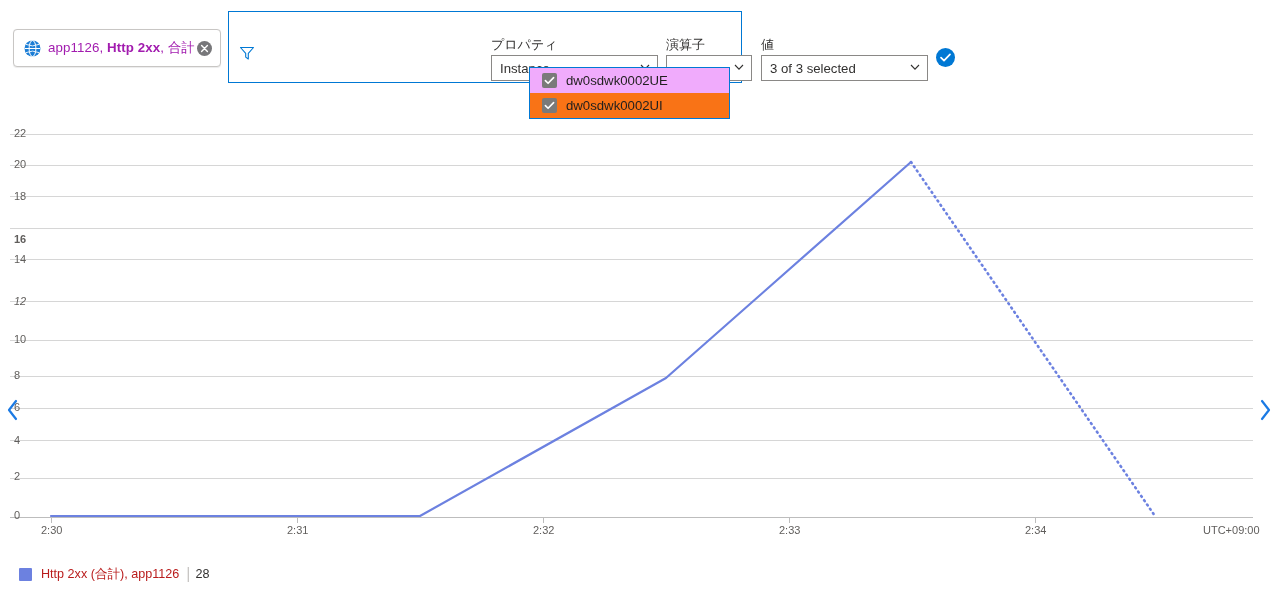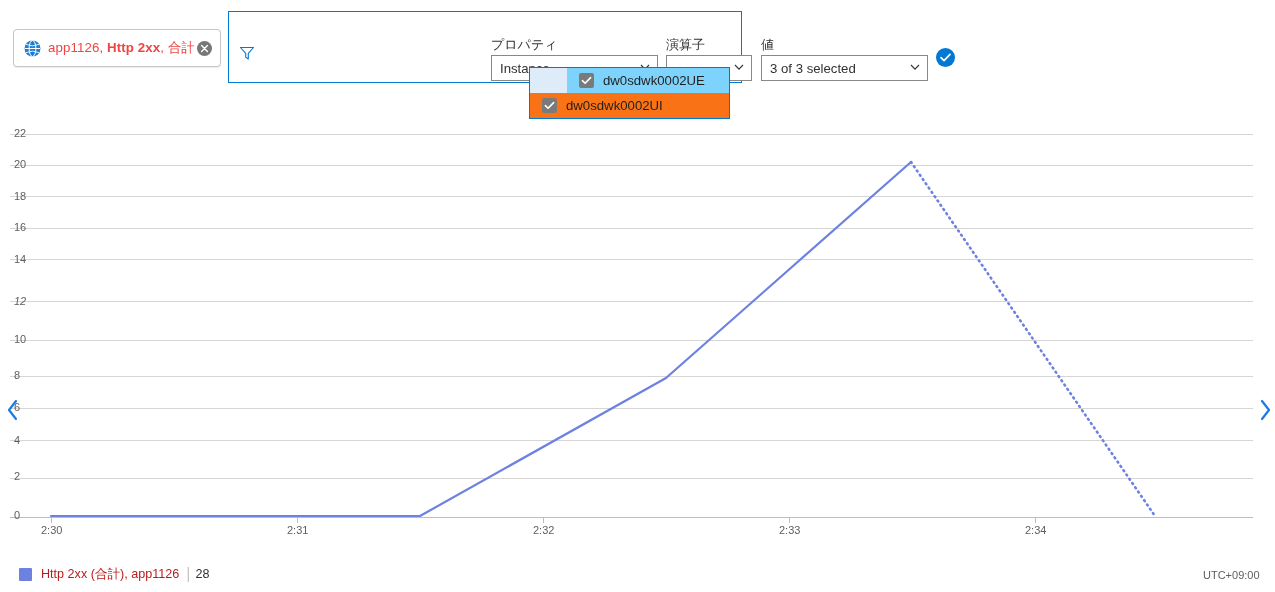--- a/index.html
+++ b/index.html
@@ -17,21 +17,21 @@
     position: absolute; left: 13px; top: 29px;
     width: 208px; height: 38px;
     border: 1px solid #c8c6c4; border-radius: 4px;
     background: #fff;
     display: flex; align-items: center;
     padding: 0 8px 0 10px;
     box-shadow: 0 0.3px 0.9px rgba(0,0,0,0.08);
   }
   .chip-icon { width: 17px; height: 17px; flex: 0 0 17px; margin-right: 7px; }
   .chip-text {
-    font-size: 13.3px; color: #ef4444; white-space: nowrap;
+    font-size: 13.3px; color: #a21caf; white-space: nowrap;
     letter-spacing: 0.1px;
   }
   .chip-text b { font-weight: 700; }
   .chip-close {
     margin-left: auto; width: 15px; height: 15px; flex: 0 0 15px;
     border-radius: 50%; background: #77777a;
     display: flex; align-items: center; justify-content: center;
     cursor: pointer;
   }
   .chip-close svg { display: block; }
@@ -80,21 +80,21 @@
     position: absolute; left: 529px; top: 67px;
     width: 201px;
     border: 1px solid #0078d4; background: #deecf9;
     z-index: 40;
   }
   .dd-item {
     height: 25px; display: flex; align-items: center;
     padding-left: 12px; cursor: pointer;
     font-size: 13.2px; color: #201f1e;
   }
-  .dd-item.sel-strong { background: #7dd3fc; margin-left: 37px; }
+  .dd-item.sel-strong { background: #f0abfc; }
   .dd-item.sel-soft   { background: #f97316; }
   .dd-item.focused    { background: #deecf9; outline: 1px dashed #2c2c2c; outline-offset: -2px; }
   .dd-check {
     width: 15px; height: 15px; flex: 0 0 15px; margin-right: 9px;
     background: #7a7a7a; border-radius: 2px;
     display: flex; align-items: center; justify-content: center;
   }
 
   
   .chart-area { position: absolute; left: 0; top: 100px; width: 1275px; height: 450px; }
@@ -251,36 +251,36 @@
       </g>
 
       <polyline points="51,416 420,416 666,278 911,62" fill="none" stroke="#6c81e0" stroke-width="2.2" stroke-linejoin="round" stroke-linecap="round"></polyline>
 
       <polyline points="911,62 1155,416" fill="none" stroke="#6c81e0" stroke-width="2.6" stroke-dasharray="1 4.2" stroke-linecap="round"></polyline>
     </svg>
 
     <div class="ylabel" style="left:14px; top:28px;">22</div>
     <div class="ylabel" style="left:14px; top:59px;">20</div>
     <div class="ylabel" style="left:14px; top:91px;">18</div>
-    <div class="ylabel" style="left:14px; top:122px;">16</div>
+    <div class="ylabel" style="left:14px; top:134px;font-weight:bold;">16</div>
     <div class="ylabel" style="left:14px; top:154px;">14</div>
     <div class="ylabel" style="left:14px; top:196px;font-style:italic;">12</div>
     <div class="ylabel" style="left:14px; top:234px;">10</div>
     <div class="ylabel" style="left:14px; top:270px;">8</div>
     <div class="ylabel" style="left:14px; top:302px;">6</div>
     <div class="ylabel" style="left:14px; top:335px;">4</div>
     <div class="ylabel" style="left:14px; top:371px;">2</div>
     <div class="ylabel" style="left:14px; top:410px;">0</div>
 
     <div class="xlabel" style="left:41px;   top:424px;">2:30</div>
     <div class="xlabel" style="left:287px;  top:424px;">2:31</div>
     <div class="xlabel" style="left:533px;  top:424px;">2:32</div>
     <div class="xlabel" style="left:779px;  top:424px;">2:33</div>
     <div class="xlabel" style="left:1025px; top:424px;">2:34</div>
-    <div class="xlabel" style="left:1203px; top:424px;margin-top:45px;">UTC+09:00</div>
+    <div class="xlabel" style="left:1203px; top:424px;">UTC+09:00</div>
 
     <div class="nav-arrow nav-left">
       <span>
         <svg viewBox="0 0 14 22" width="14" height="22">
           <path d="M10 2 L3 11 L10 20" fill="none" stroke="#1b7ae4" stroke-width="2.2" stroke-linecap="round" stroke-linejoin="round"></path>
         </svg>
       </span>
     </div>
     <div class="nav-arrow nav-right">
       <span>

